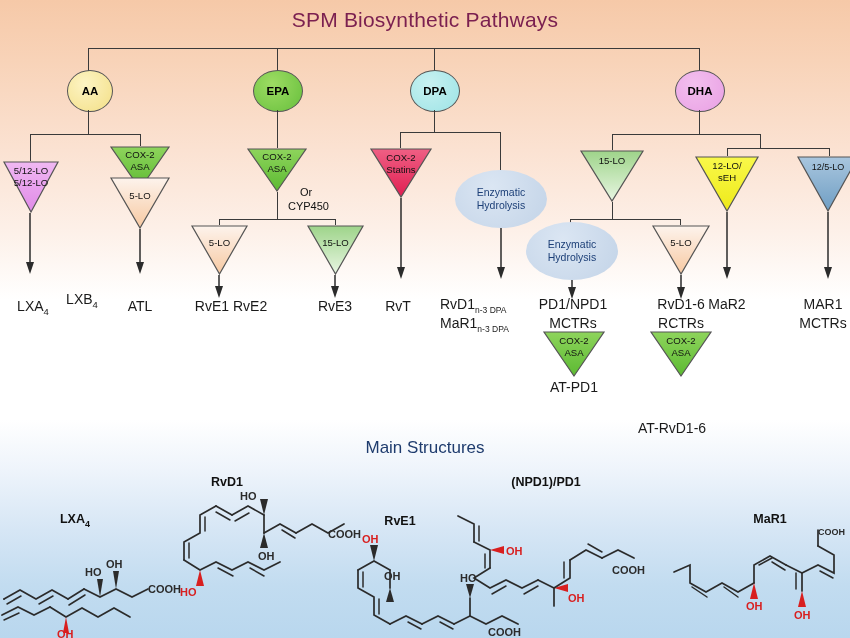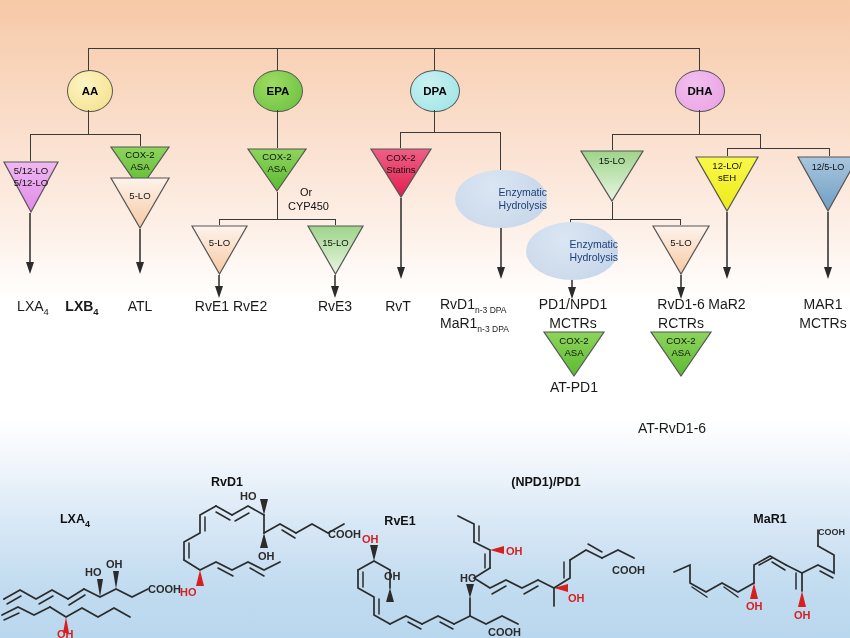--- a/index.html
+++ b/index.html
@@ -58,21 +58,21 @@
   .tri .lbl{
     position:absolute;left:0;top:0;width:100%;
     text-align:center;font-size:9.6px;color:#111;line-height:1.12;
     pointer-events:none;
   }
 
   
   .oval{
     position:absolute;border-radius:50%;
     background:radial-gradient(circle at 40% 30%, #dbe6f3, #c6d6e9 85%);
-    display:flex;flex-direction:column;align-items:flex-end;justify-content:center;
+    display:flex;flex-direction:column;align-items:center;justify-content:center;
     font-size:10.5px;color:#1c3f77;line-height:1.25;text-align:center;
   }
 
   
   .arrow{position:absolute;}
 
   
   .prod{
     position:absolute;text-align:center;font-size:14px;color:#1a1a1a;
     line-height:1.16;white-space:nowrap;
@@ -95,20 +95,22 @@
   .wdgr{fill:#d81f1f;stroke:none;}
   .atxt{font-family:"Liberation Sans","DejaVu Sans",sans-serif;font-size:11px;font-weight:bold;fill:#2b2b2b;}
   .atxt-r{font-family:"Liberation Sans","DejaVu Sans",sans-serif;font-size:11px;font-weight:bold;fill:#d81f1f;}
   .atxt-s{font-family:"Liberation Sans","DejaVu Sans",sans-serif;font-size:9px;font-weight:bold;fill:#2b2b2b;}
 </style>
 </head>
 <body>
 
 <div id="stage">
 
+  <div class="pt title-main">SPM Biosynthetic Pathways</div>
+  <div class="pt title-sub">Main Structures</div>
 
   <div class="ln-h" style="left:88px;top:48px;width:612px;"></div>
   <div class="ln-v" style="left:88px;top:48px;height:24px;"></div>
   <div class="ln-v" style="left:277px;top:48px;height:24px;"></div>
   <div class="ln-v" style="left:434px;top:48px;height:24px;"></div>
   <div class="ln-v" style="left:699px;top:48px;height:24px;"></div>
 
   <div class="ellipse el-aa" style="left:67px;top:70px;width:44px;height:40px;">
     <span>AA</span>
   </div>
@@ -343,21 +345,21 @@
   <div class="arrow" style="left:822px;top:212px;">
     <svg width="12" height="68">
         <line class="bk2" x1="6" y1="0" x2="6" y2="60"></line>
         <polygon points="6,67 2,55 10,55" fill="#2b2b2b"></polygon>
       </svg>
   </div>
 
   <div class="prod" style="left:5px;top:298px;width:56px;">
     <span>LXA</span><span class="sub">4</span>
   </div>
-  <div class="prod" style="left:54px;top:298px;width:56px;font-weight:bold;">
+  <div class="prod" style="left:54px;top:291px;width:56px;">
     <span>LXB</span><span class="sub">4</span>
   </div>
   <div class="prod" style="left:112px;top:298px;width:56px;">ATL</div>
   <div class="prod" style="left:176px;top:298px;width:110px;">RvE1 RvE2</div>
   <div class="prod" style="left:307px;top:298px;width:56px;">RvE3</div>
   <div class="prod" style="left:373px;top:298px;width:50px;">RvT</div>
 
   <div class="prod" style="left:440px;top:296px;width:112px;text-align:left;">
     <span>RvD1</span><span class="sub" style="font-size:8.5px;">n-3 DPA</span>
   </div>

